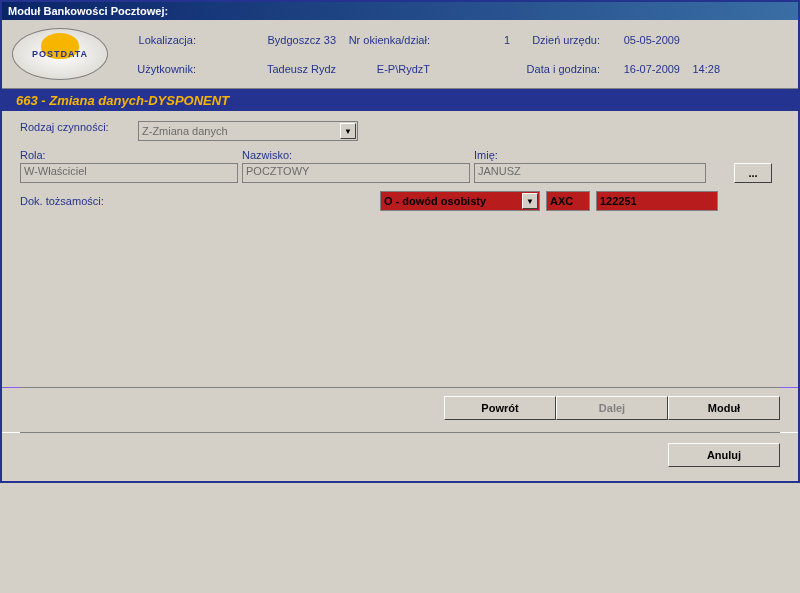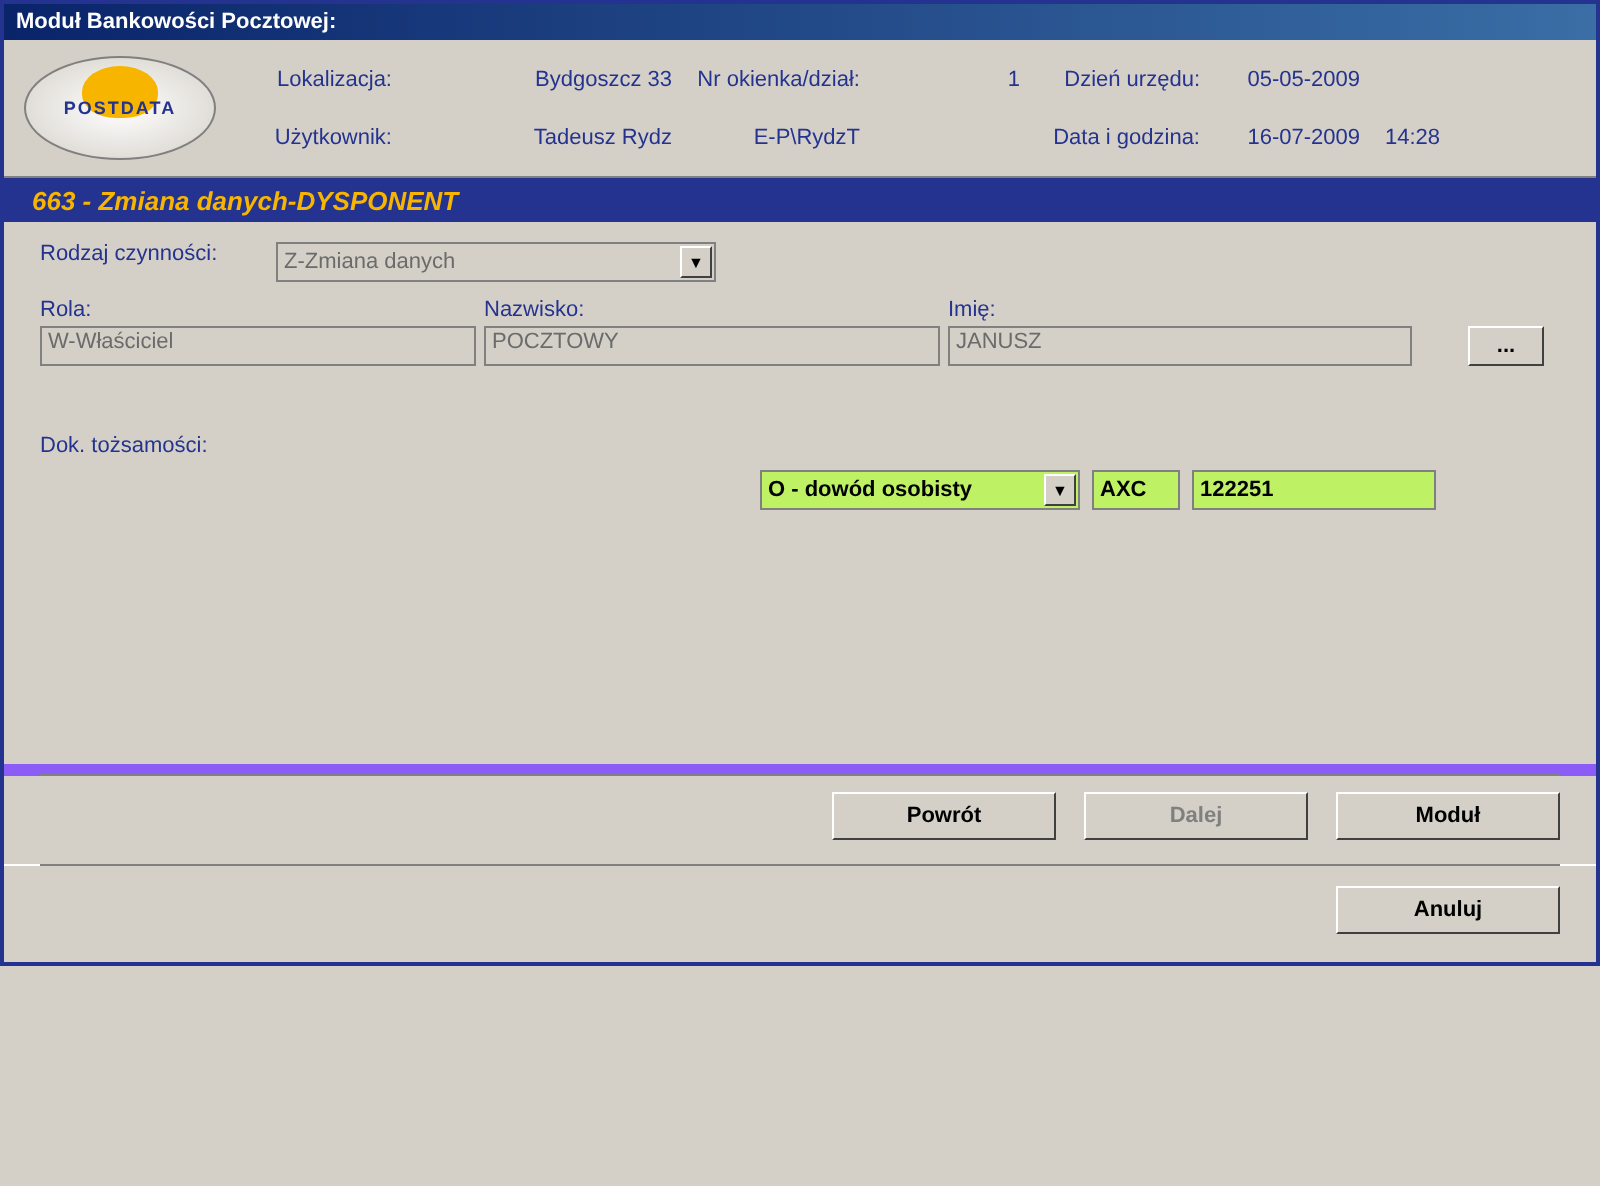--- a/index.html
+++ b/index.html
@@ -111,23 +111,22 @@
       font-size: 11px;
       height: 20px;
       border: 1px solid #808080;
       padding: 1px 3px;
     }
     .select-disabled, .input-disabled {
       background: #d4d0c8;
       color: #6b6b6b;
     }
     .select-enabled, .input-enabled {
-      background: #bef264;
+      background: #b91c1c;
       color: #000;
-      margin-top: 44px;
     }
     .select-disabled, .select-enabled {
       display: flex;
       align-items: center;
       justify-content: space-between;
       position: relative;
     }
     .select-btn {
       width: 16px;
       height: 16px;
@@ -167,24 +166,23 @@
     .doc-row {
       display: flex;
       align-items: center;
       gap: 6px;
       margin-top: 4px;
     }
     .doc-row .flabel { min-width: 354px; }
     .spacer { flex: 1; }
     .button-row {
       display: flex;
-      gap: 14px;
       padding: 8px 18px 12px 18px;
       justify-content: flex-end;
-      border-top: 6px solid #8b5cf6;
+      border-top: 1px solid #8b5cf6;
       position: relative;
     }
     .button-row::before {
       content: "";
       position: absolute;
       top: -1px;
       left: 18px;
       right: 18px;
       height: 0;
       border-top: 1px solid #808080;

